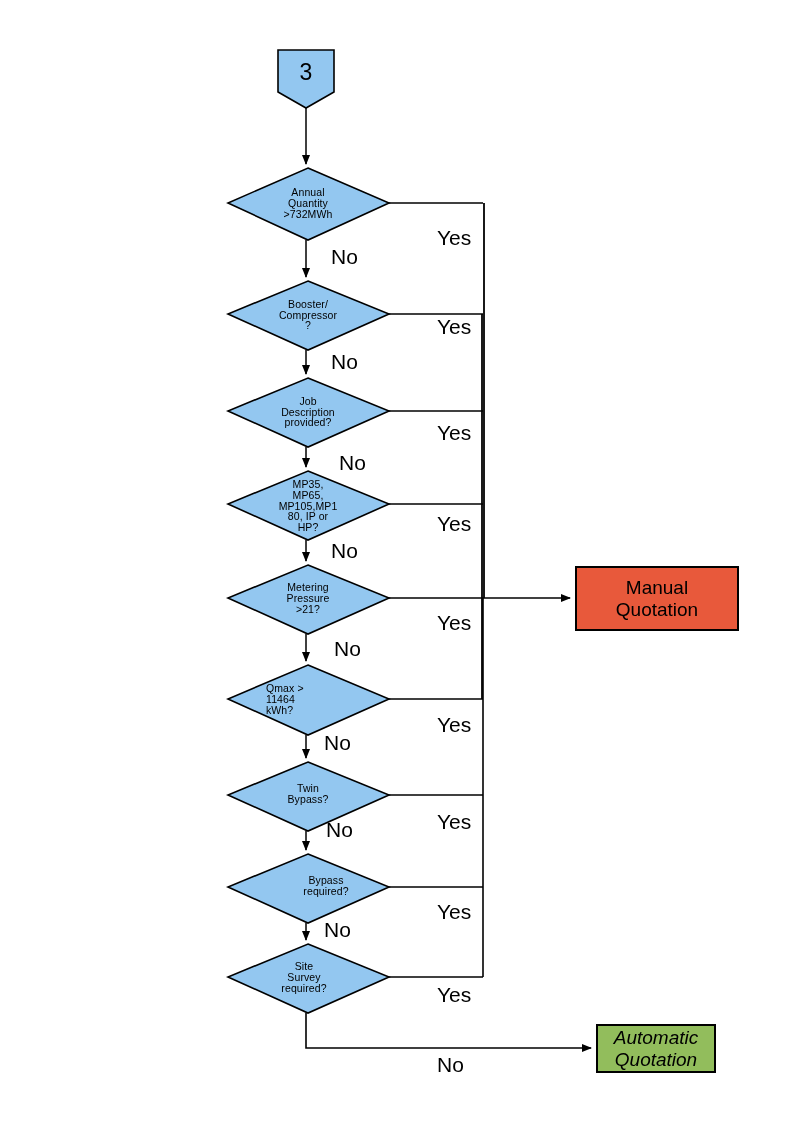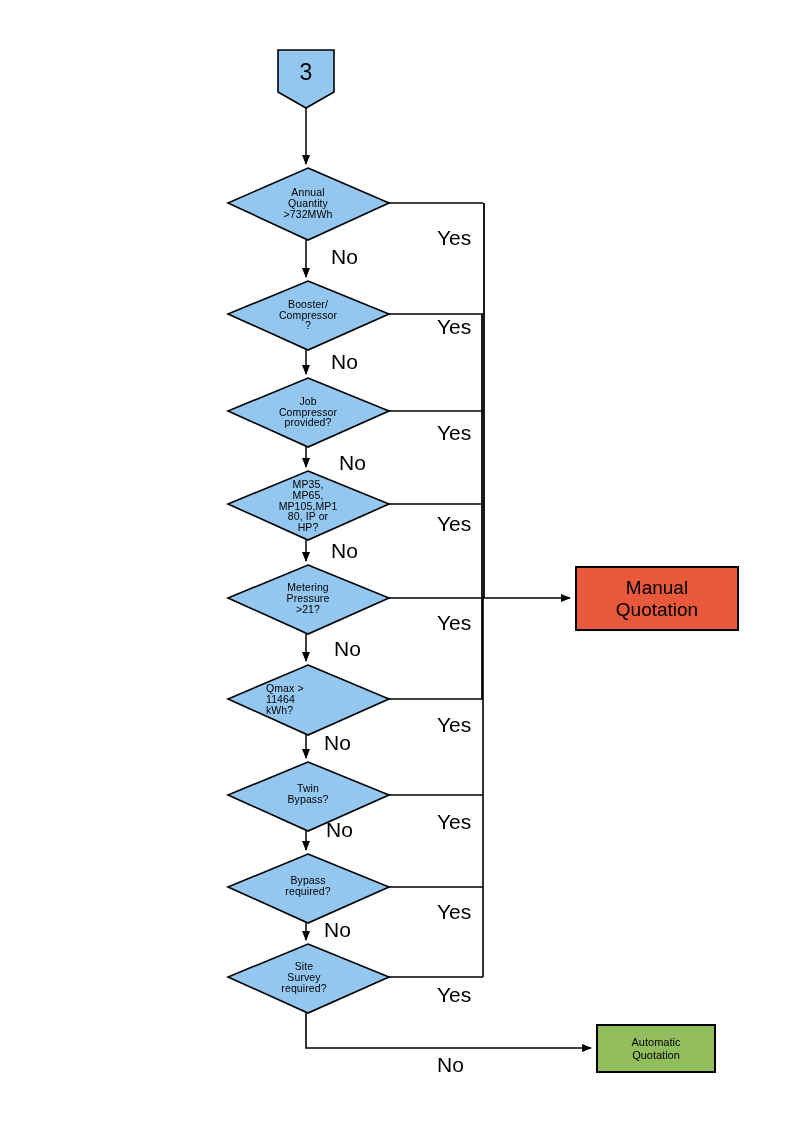--- a/index.html
+++ b/index.html
@@ -131,51 +131,51 @@
 
   <div class="shape-text diamond-label" style="left:244px; top:176px; width:128px; height:55px;">Annual
 Quantity
 &gt;732MWh</div>
 
   <div class="shape-text diamond-label" style="left:240px; top:290px; width:136px; height:50px;text-align:center;">Booster/
 Compressor
 ?</div>
 
   <div class="shape-text diamond-label" style="left:242px; top:387px; width:132px; height:50px;">Job
-Compressor
+Description
 provided?</div>
 
   <div class="shape-text diamond-label" style="left:244px; top:470px; width:128px; height:72px;">MP35,
 MP65,
 MP105,MP1
 80, IP or
 HP?</div>
 
   <div class="shape-text diamond-label" style="left:244px; top:571px; width:128px; height:55px;">Metering
 Pressure
 &gt;21?</div>
 
   <div class="shape-text diamond-label left-align" style="left:266px; top:672px; width:110px; height:55px;">Qmax &gt;
 11464
 kWh?</div>
 
   <div class="shape-text diamond-label" style="left:248px; top:775px; width:120px; height:38px;">Twin
 Bypass?</div>
 
-  <div class="shape-text diamond-label" style="left:246px; top:867px; width:124px; height:38px;">Bypass
+  <div class="shape-text diamond-label" style="left:264px; top:867px; width:124px; height:38px;">Bypass
 required?</div>
 
   <div class="shape-text diamond-label" style="left:242px; top:950px; width:124px; height:55px;">Site
 Survey
 required?</div>
 
   <div class="shape-text terminal-label" style="left:576px; top:567px; width:162px; height:63px;">Manual
 Quotation</div>
 
-  <div class="shape-text terminal-label" style="left:597px; top:1025px; width:118px; height:47px; font-size:11px;">Automatic
+  <div class="shape-text terminal-label" style="left:597px; top:1025px; width:118px; height:47px; font-size:19px;font-style:italic;">Automatic
 Quotation</div>
 
   <div class="edge-label" style="left:331px; top:245px;">No</div>
   <div class="edge-label" style="left:331px; top:350px;">No</div>
   <div class="edge-label" style="left:339px; top:451px;">No</div>
   <div class="edge-label" style="left:331px; top:539px;">No</div>
   <div class="edge-label" style="left:334px; top:637px;">No</div>
   <div class="edge-label" style="left:324px; top:731px;">No</div>
   <div class="edge-label" style="left:326px; top:818px;">No</div>
   <div class="edge-label" style="left:324px; top:918px;">No</div>

